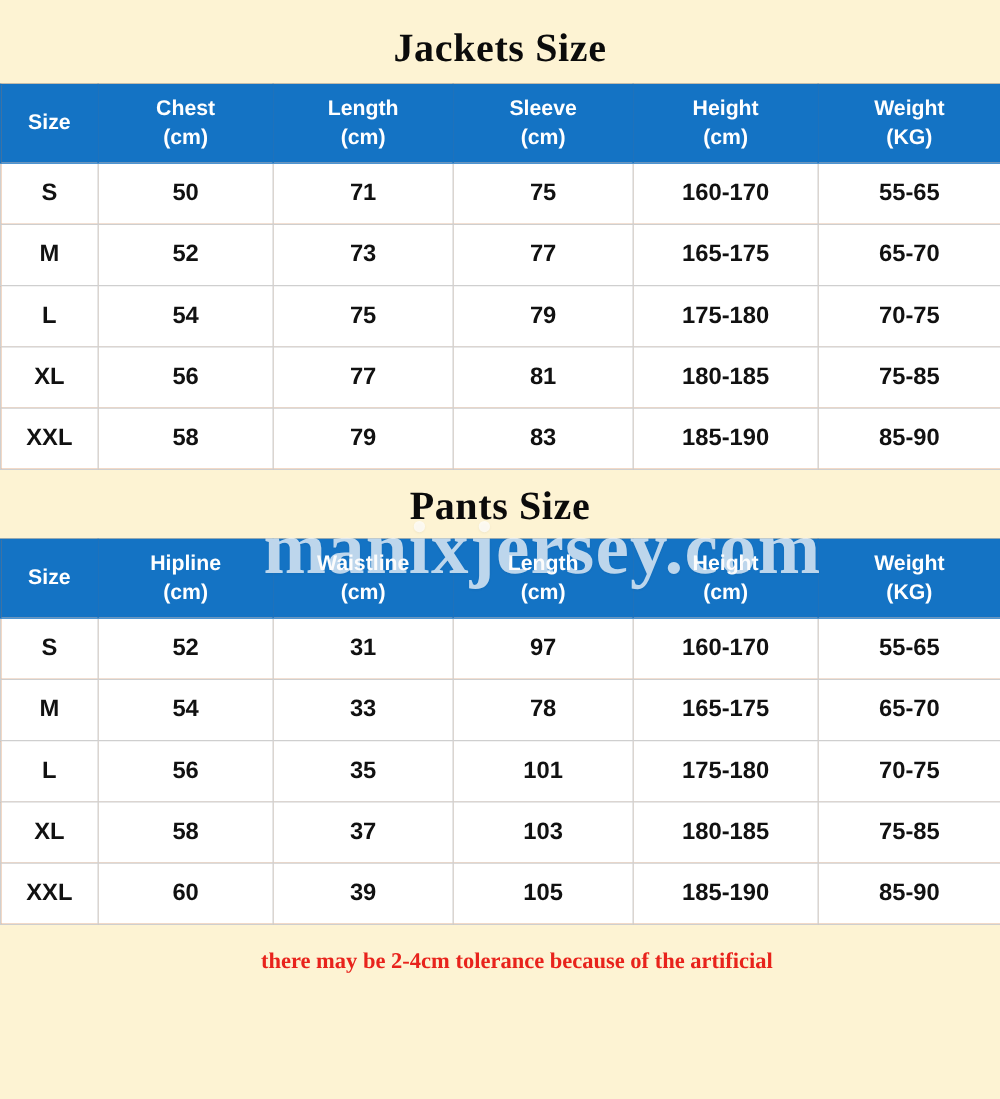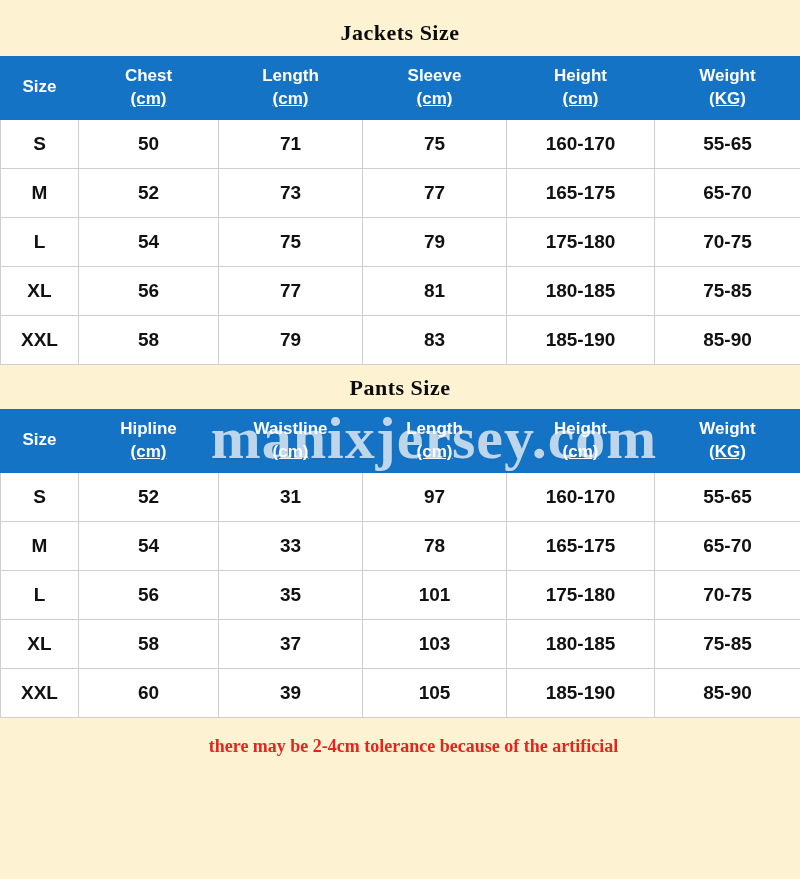--- a/index.html
+++ b/index.html
@@ -17,21 +17,21 @@
   .page {
     position: relative;
     width: 800px;
     height: 879px;
     box-sizing: border-box;
   }
   .title {
     text-align: center;
     font-family: "Liberation Serif", serif;
     font-weight: bold;
-    font-size: 22px;
+    font-size: 32px;
     color: #0b0b0b;
     letter-spacing: 0.5px;
     padding: 12px 0 10px 0;
     background: #fdf3d3;
   }
   .title.pants {
     padding: 10px 0 8px 0;
     text-align: center;
   }
   table.size-table {
@@ -46,21 +46,20 @@
     font-weight: bold;
     font-size: 17px;
     text-align: center;
     padding: 8px 2px;
     border: 1px solid #1473c4;
     line-height: 1.35;
   }
   table.size-table th .unit {
     display: block;
     font-weight: bold;
-    text-decoration: underline;
   }
   table.size-table td {
     text-align: center;
     font-size: 19px;
     font-weight: bold;
     color: #111111;
     border: 1px solid #cfcfcf;
     padding: 10px 2px;
     background: #ffffff;
     height: 28px;

